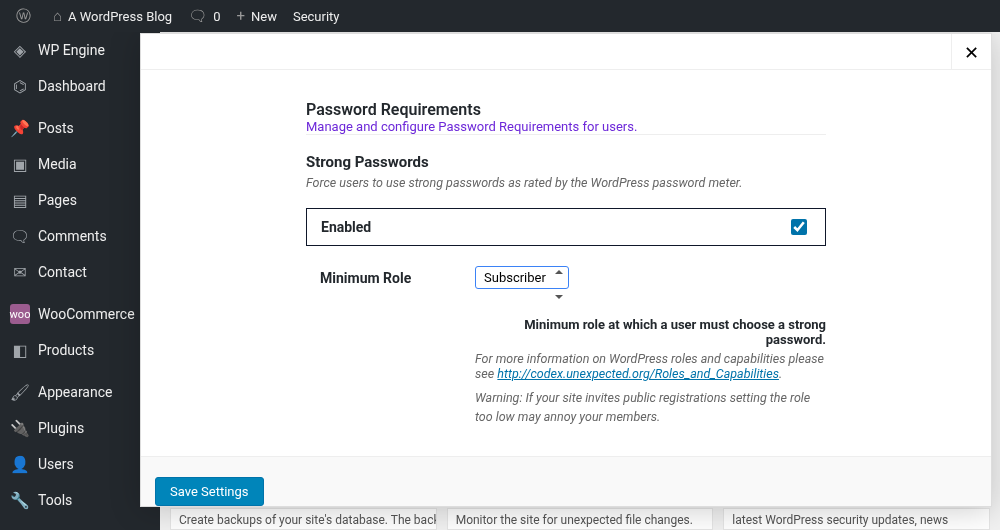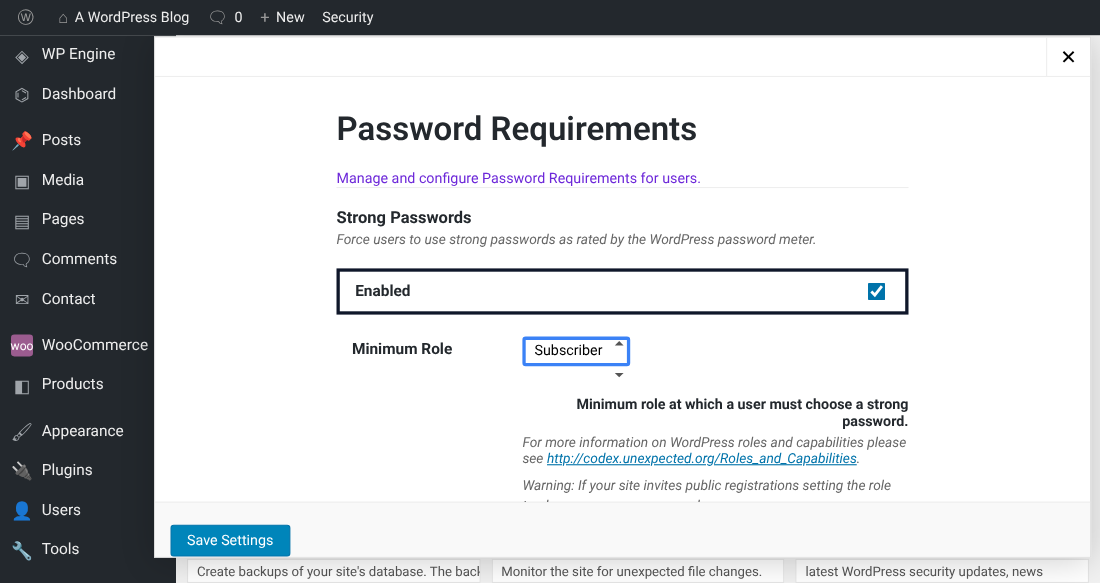--- a/index.html
+++ b/index.html
@@ -19,35 +19,35 @@
 .mainbg { position: absolute; left: 160px; top: 32px; right: 0; bottom: 0; background: #f1f1f1; }
 .bgcards { position:absolute; left:0; right:0; bottom:0; height:22px; display:flex; gap:10px; padding:0 10px; font-size:12px; color:#555; }
 .bgcards div { background:#fff; border:1px solid #e5e5e5; padding:4px 8px; flex:1; white-space:nowrap; overflow:hidden; }
 
 
 .modal { position: absolute; left: 140px; top: 33px; right: 8px; bottom: 23px; background: #fff; border: 1px solid #ddd; box-shadow: 0 3px 30px rgba(0,0,0,.2); display:flex; flex-direction: column; }
 .modal-header { height: 36px; border-bottom: 1px solid #eee; position: relative; }
 .modal-close { position: absolute; right: 0; top: 0; width: 40px; height: 36px; display:flex; align-items:center; justify-content:center; cursor:pointer; font-size: 18px; border-left:1px solid #eee; }
 .modal-body { flex: 1; overflow: auto; display:flex; justify-content:center; }
 .content { width: 520px; padding: 30px 0 0 0; }
-.content h1 { font-size: 30px; font-weight: 600; color: #23282d; margin-bottom: 20px; }
+.content h1 { font-size: 16px; font-weight: 600; color: #23282d; margin-bottom: 0; }
 .content p.desc { font-size: 13px; color: #6d28d9; }
 .content hr { border: 0; border-top: 1px solid #eee; margin-bottom: 18px; }
 .content h3 { font-size: 15px; font-weight: 700; color: #23282d; margin-bottom: 4px; }
 .content p.subdesc { font-size: 12.5px; font-style: italic; color: #666; margin-bottom: 18px; }
 
-.enabled-row { border: 3px solid #0f172a; display: flex; align-items: center; padding: 10px 14px; margin-bottom: 20px; }
+.enabled-row { border: 1px solid #0f172a; display: flex; align-items: center; padding: 10px 14px; margin-bottom: 20px; }
 .enabled-row .lbl { font-weight: 700; font-size: 14px; color: #23282d; }
 .enabled-row .spacer { flex: 1; }
 .enabled-row input[type=checkbox] { width: 16px; height: 16px; accent-color: #0073aa; margin-right: 4px; }
 
 .role-row { display:flex; align-items:flex-start; padding-left: 14px; }
 .role-row .lbl { width: 155px; font-weight: 700; font-size: 14px; color: #23282d; padding-top: 4px; }
 .role-row .col2 { flex:1; font-size: 13px; color: #444; }
-.role-row select { font-size:13px; padding: 3px 22px 3px 8px; border:3px solid #3b82f6; border-radius:3px; background:#fff; margin-bottom: 14px; appearance:none; position:relative; }
+.role-row select { font-size:13px; padding: 3px 22px 3px 8px; border:1px solid #3b82f6; border-radius:3px; background:#fff; margin-bottom: 14px; appearance:none; position:relative; }
 .select-wrap { position:relative; display:inline-block; margin-bottom:14px; }
 .select-wrap::after { content:""; position:absolute; right:6px; top:4px; width:0; height:0; border-left:4px solid transparent; border-right:4px solid transparent; border-bottom:4px solid #555; }
 .select-wrap::before { content:""; position:absolute; right:6px; bottom:4px; width:0; height:0; border-left:4px solid transparent; border-right:4px solid transparent; border-top:4px solid #555; }
 .role-row .col2 b { font-weight: 700; color: #23282d; display:block; margin-bottom: 4px; text-align: right; }
 .role-row .col2 .info { font-style: italic; color: #666; font-size: 12.5px; margin-bottom: 2px; }
 .role-row .col2 a { color: #0073aa; text-decoration: underline; font-style: italic; font-size: 12.5px; }
 .role-row .col2 .warn { font-style: italic; color: #666; font-size: 12.5px; margin-top: 8px; line-height:1.5; }
 
 .modal-footer { height: 50px; border-top: 1px solid #eee; background: #f9f9f9; display:flex; align-items:flex-end; padding: 0 14px; }
 .savebtn { background: #0085ba; border: 1px solid #0073aa; color: #fff; font-size: 13px; padding: 6px 14px; border-radius: 3px; cursor: pointer; }

